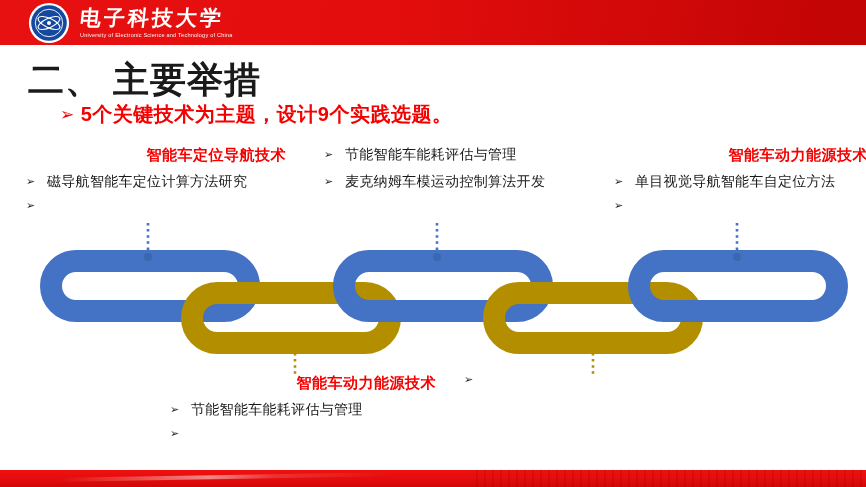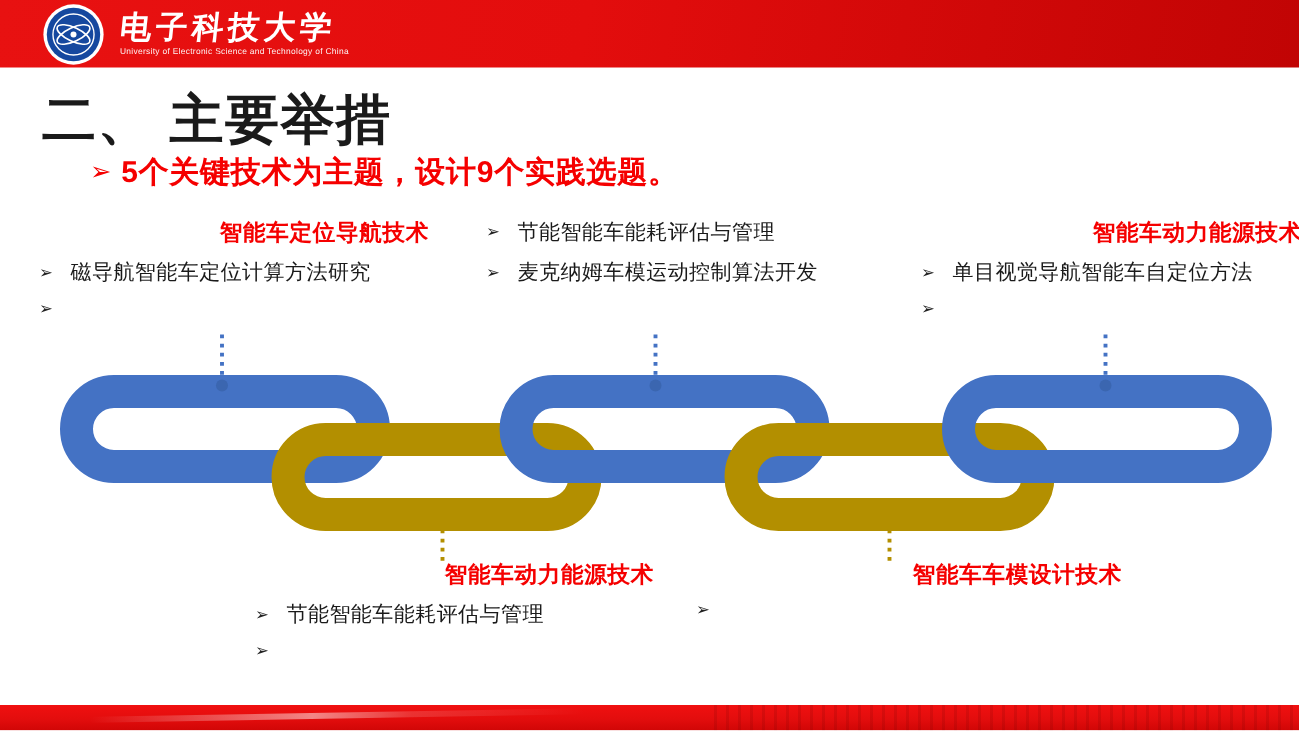--- a/index.html
+++ b/index.html
@@ -168,21 +168,20 @@
         <span class="marker">➢</span>
         <span class="txt">节能智能车能耗评估与管理</span>
       </li>
       <li>
         <span class="marker">➢</span>
       </li>
     </ul>
   </div>
 
   <div class="section sec-bot-2">
-    <div class="section-title">智能车车模设计技术</div>
     <ul class="bullets">
       <li>
         <span class="marker">➢</span>
       </li>
     </ul>
   </div>
 
   <div class="footer-bar"></div>
 
 </div>

